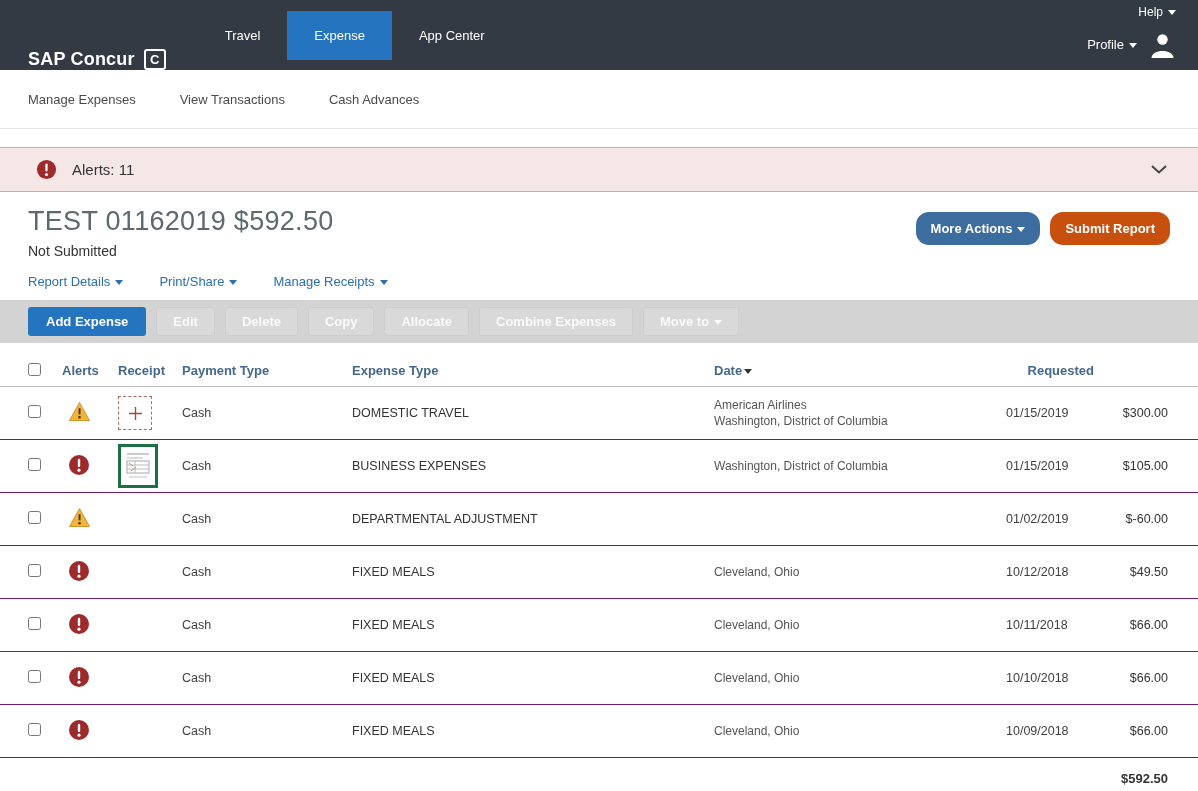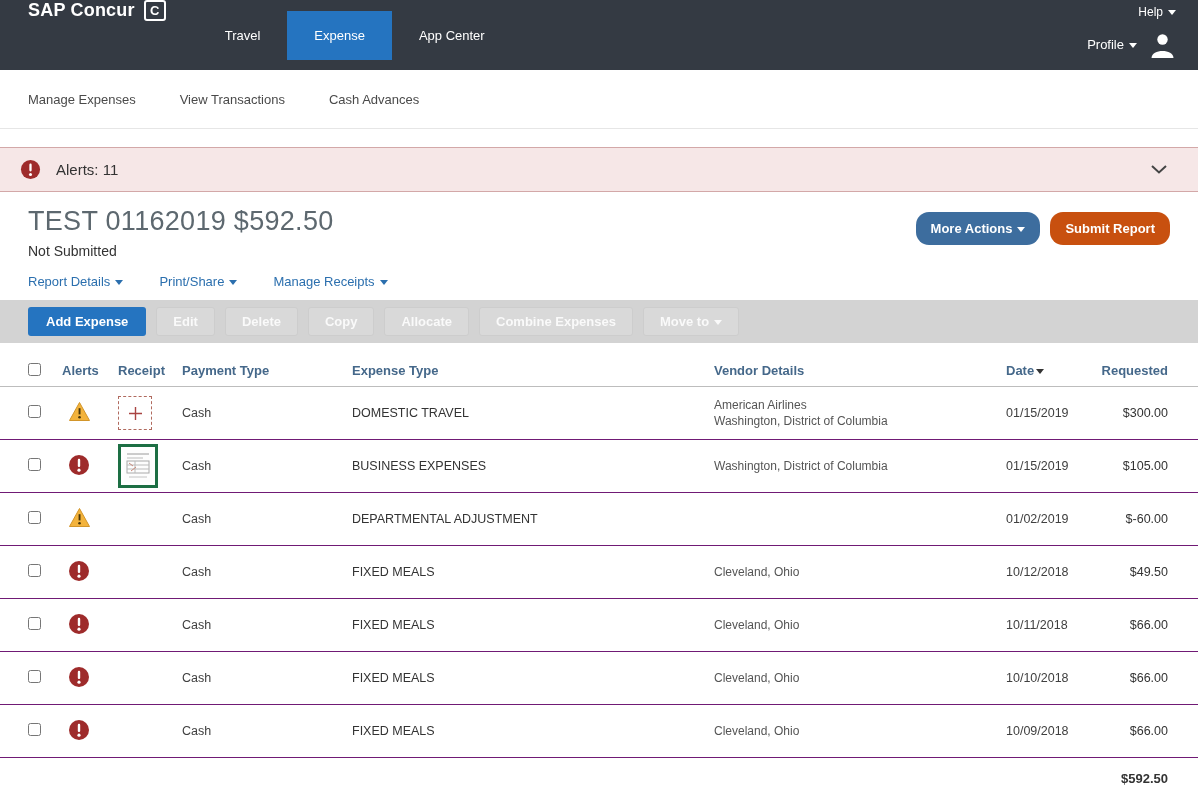--- a/index.html
+++ b/index.html
@@ -14,21 +14,21 @@
     display: inline-block; width: 0; height: 0;
     border-left: 4px solid transparent; border-right: 4px solid transparent;
     border-top: 5px solid currentColor; margin-left: 5px; vertical-align: middle;
   }
 
   
   .topbar {
     height: 70px; background: #343a43; display: flex; align-items: stretch;
   }
   .brand {
-    display: flex; align-items: flex-start; gap: 9px;
+    display: flex; align-items: flex-end; gap: 9px;
     margin-left: 28px; color: #fff; font-size: 18px; font-weight: bold;
     letter-spacing: .2px;
   }
   .logo-c {
     width: 22px; height: 21px; border: 2px solid #fff; border-radius: 3px;
     display: flex; align-items: center; justify-content: center;
     font-size: 13px; font-weight: bold;
   }
   .main-nav { display: flex; align-items: center; margin-left: 32px; }
   .nav-item {
@@ -46,21 +46,21 @@
   .subnav {
     height: 59px; background: #fff; border-bottom: 1px solid #e6e6e6;
     display: flex; align-items: center; padding-left: 28px;
   }
   .subnav-item { font-size: 13px; color: #4a4a4a; margin-right: 44px; cursor: pointer; }
 
   
   .alert-banner {
     margin-top: 18px; height: 45px; background: #f6e7e7;
     border-top: 1px solid #d3a8a8; border-bottom: 1px solid #d3a8a8;
-    display: flex; align-items: center; padding: 0 30px 0 20px; cursor: pointer;
+    display: flex; align-items: center; padding: 0 30px 0 36px; cursor: pointer;
   }
   .alert-banner-label { margin-left: 15px; font-size: 15px; color: #333; }
   .banner-chevron { margin-left: auto; display: flex; align-items: center; }
 
   
   .report-header { display: flex; padding: 14px 28px 6px; }
   .report-title { font-size: 27px; font-weight: 400; color: #5d686f; letter-spacing: .3px; }
   .report-status { font-size: 14px; color: #333; margin-top: 6px; }
   .report-actions { margin-left: auto; display: flex; gap: 10px; align-items: flex-start; margin-top: 6px; }
   .btn { border: none; border-radius: 13px; font-family: inherit; font-size: 13px; font-weight: bold; cursor: pointer; }
@@ -184,21 +184,20 @@
   <button class="btn btn-disabled" disabled=""><span>Move to</span><span class="caret"></span></button>
 </div>
 
 <div class="etable">
   <div class="tgrid thead">
     <div class="th"><input type="checkbox" style=""></div>
     <div class="th">Alerts</div>
     <div class="th">Receipt</div>
     <div class="th">Payment Type</div>
     <div class="th">Expense Type</div>
-    <div class="th">Vendor Details</div>
     <div class="th"><span>Date</span><span class="caret date-sort"></span></div>
     <div class="th th-right">Requested</div>
   </div>
 
   <div id="table-body">
   <div class="tgrid trow">
     <div class="cell"><input type="checkbox" style=""></div>
     <div class="cell"><span class="alert-holder">
   <svg width="23" height="21" viewBox="0 0 23 21">
     <path d="M11.5 1.5 L21.5 19.5 L1.5 19.5 Z" fill="#F3B33C" stroke="#D2952A" stroke-width="1" stroke-linejoin="round"></path>

